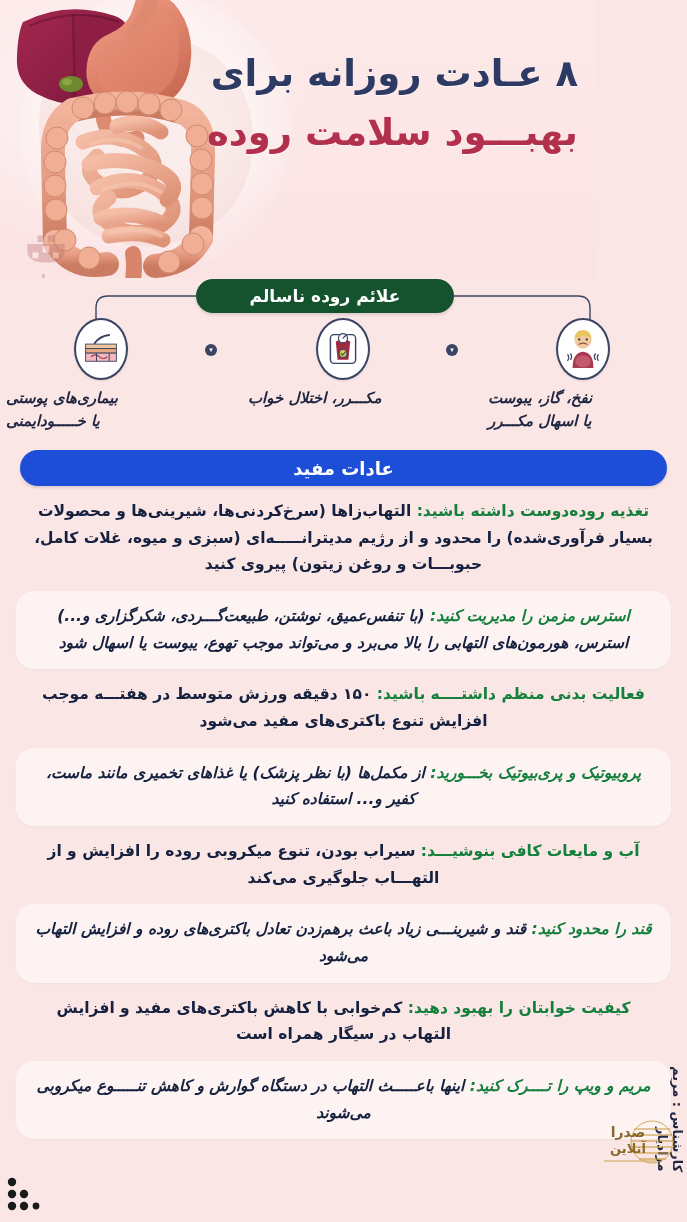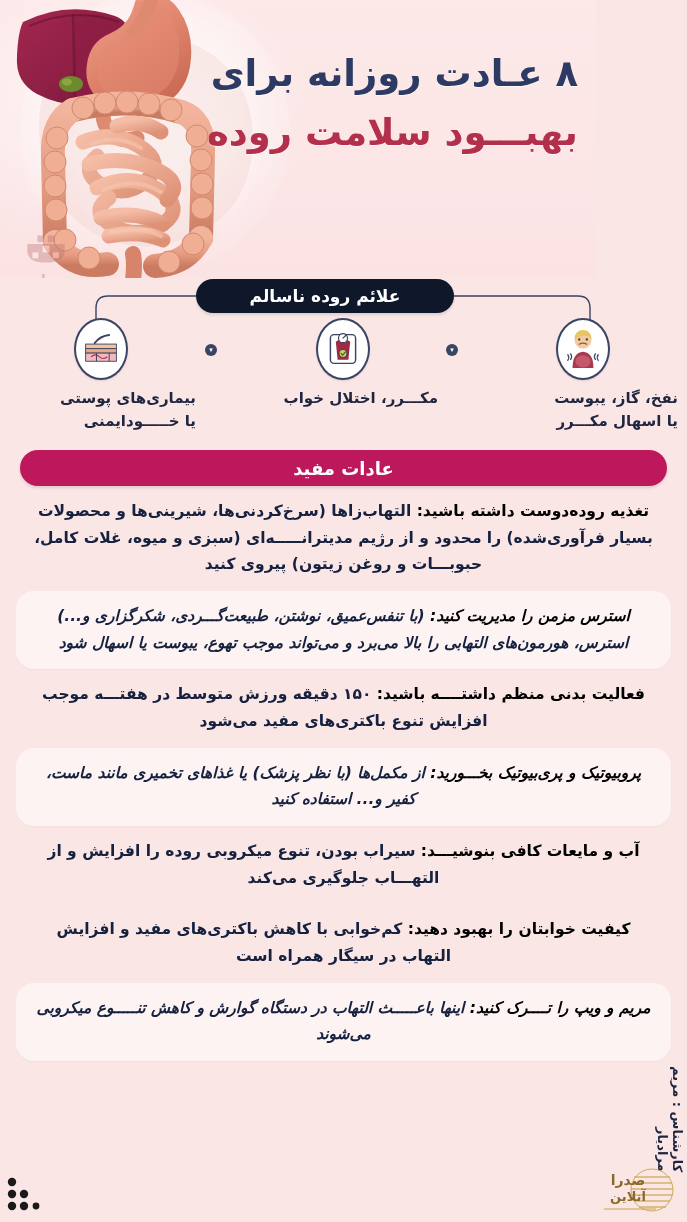--- a/index.html
+++ b/index.html
@@ -50,28 +50,28 @@
     opacity:.35; text-align:center;
   }
   .watermark .wm-text{
     font-size:15px; font-weight:bold; color:#b56b6b; margin-top:1px;
   }
 
   
   .symptoms{ position:absolute; left:0; top:272px; width:687px; height:175px; }
   .sym-banner{
     position:absolute; left:196px; top:7px; width:258px; height:34px;
-    background:#0f172a; border-radius:17px;
+    background:#14532d; border-radius:17px;
     color:#fff; font-size:17px; font-weight:bold;
     display:flex; align-items:center; justify-content:center;
     box-shadow:0 2px 3px rgba(0,0,0,.12);
   }
   .connector{ position:absolute; left:0; top:0; width:687px; height:60px; }
 
-  .sym-item{ position:absolute; top:46px; width:190px; text-align:right; }
+  .sym-item{ position:absolute; top:46px; width:190px; text-align:left;font-style:italic; }
   .sym-item.left  { left:6px; }
   .sym-item.mid   { left:248px; }
   .sym-item.right { left:488px; }
 
   .sym-icon{
     width:54px; height:62px; margin:0 auto;
     background:#fff; border:2px solid #3a4463; border-radius:27px/31px;
     display:flex; align-items:center; justify-content:center;
     box-shadow:0 1px 2px rgba(0,0,0,.10);
   }
@@ -87,45 +87,45 @@
     display:flex; align-items:center; justify-content:center;
     color:#fff; font-size:7px;
   }
   .dot-sep.d1{ left:205px; }
   .dot-sep.d2{ left:446px; }
 
   
   .habits{ position:absolute; left:0; top:450px; width:687px; }
   .habits-banner{
     margin:0 20px; height:36px;
-    background:#be185d; border-radius:18px;
+    background:#1d4ed8; border-radius:18px;
     color:#fff; font-size:18px; font-weight:bold;
     display:flex; align-items:center; justify-content:center;
     box-shadow:0 2px 3px rgba(0,0,0,.12);
   }
 
   .tip{
     margin:0 16px; padding:12px 18px 13px;
     text-align:center; border-radius:18px;
   }
   .tip.alt{ background:#fdf3f3; box-shadow:0 1px 2px rgba(0,0,0,.03);font-style:italic; }
   .tip p{
     font-size:15.5px; line-height:1.72; color:#15213f; font-weight:bold;
   }
-  .tip .lead{ color:#000000; }
+  .tip .lead{ color:#15803d; }
 
   
   .credit{
     position:absolute; right:2px; top:1022px;
     writing-mode:vertical-rl; text-orientation:mixed;
     font-size:13px; font-weight:bold; color:#1f2640;
     letter-spacing:.4px; height:150px;
   }
   .sadra-logo{
-    position:absolute; left:594px; top:1163px; width:88px; height:54px;
+    position:absolute; left:594px; top:1115px; width:88px; height:54px;
     display:flex; align-items:flex-end; justify-content:center;
   }
   .deco-dots{ position:absolute; left:6px; top:1176px; width:46px; height:40px; }
 </style>
 </head>
 <body>
 
 <div class="hero">
   <div class="hero-ghost"></div>
 
@@ -331,20 +331,23 @@
   </div>
 
   <div class="tip alt">
     <p><span class="lead">پروبیوتیک و پری‌بیوتیک بخـــورید:</span><span> از مکمل‌ها (با نظر پزشک) یا غذاهای تخمیری مانند ماست، کفیر و... استفاده کنید</span></p>
   </div>
 
   <div class="tip">
     <p><span class="lead">آب و مایعات کافی بنوشیـــد:</span><span> سیراب بودن، تنوع میکروبی روده را افزایش و از التهـــاب جلوگیری می‌کند</span></p>
   </div>
 
+  <div class="tip alt">
+    <p><span class="lead">قند را محدود کنید:</span><span> قند و شیرینـــی زیاد باعث برهم‌زدن تعادل باکتری‌های روده و افزایش التهاب می‌شود</span></p>
+  </div>
 
   <div class="tip">
     <p><span class="lead">کیفیت خوابتان را بهبود دهید:</span><span> کم‌خوابی با کاهش باکتری‌های مفید و افزایش التهاب در سیگار همراه است</span></p>
   </div>
 
   <div class="tip alt">
     <p><span class="lead">مریم و ویپ را تــــرک کنید:</span><span> اینها باعـــــث التهاب در دستگاه گوارش و کاهش تنـــــوع میکروبی می‌شوند</span></p>
   </div>
 </div>
 

